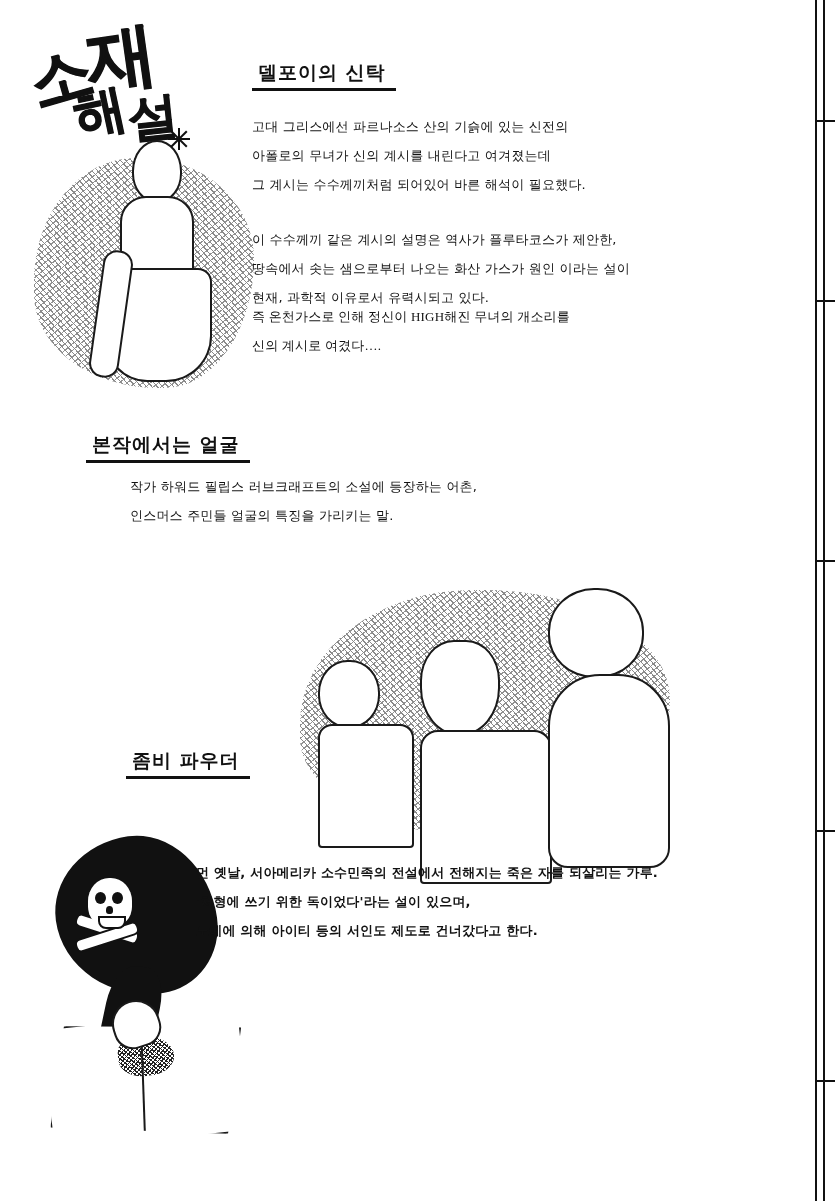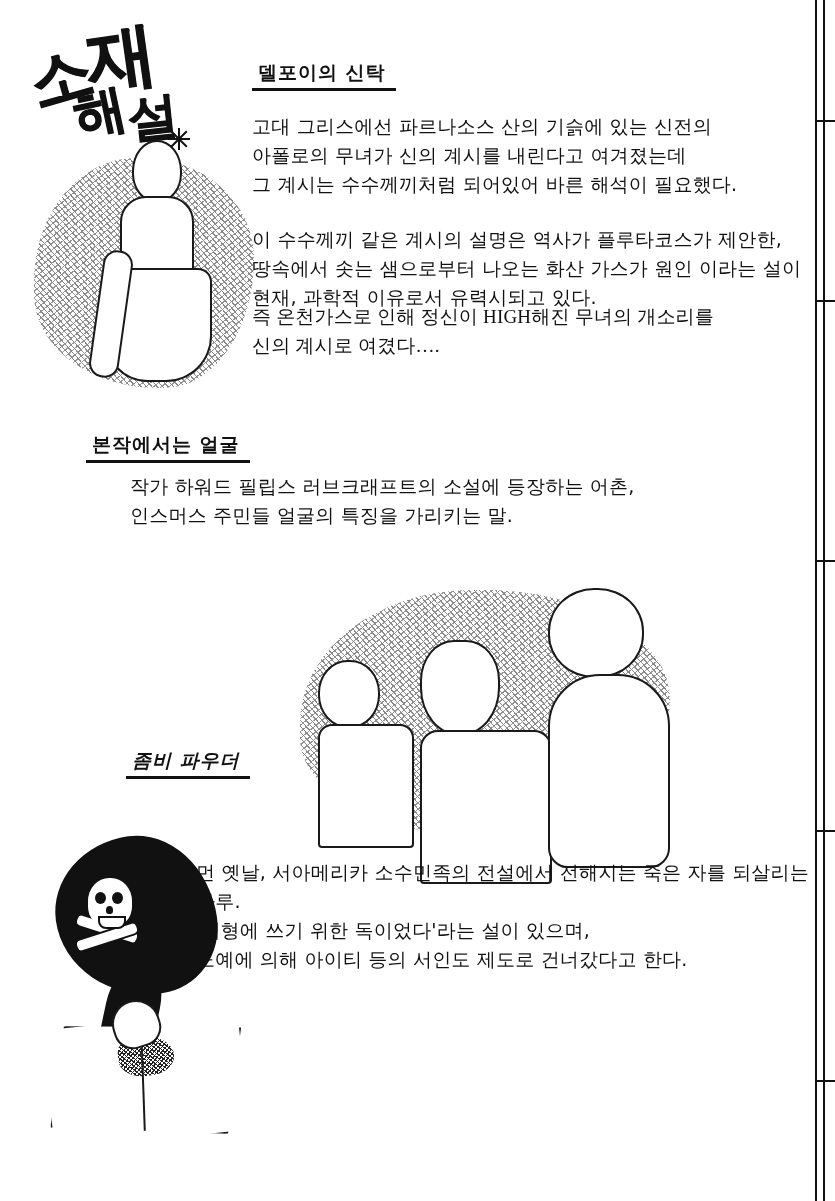--- a/index.html
+++ b/index.html
@@ -21,21 +21,21 @@
   .edge-strip:after{
     content:"";position:absolute;left:6px;top:0;width:2px;height:1201px;background:#111;
   }
   .edge-tick{
     position:absolute;right:0;width:18px;height:2px;background:#111;
   }
 
   
   .hand{
     font-family:"DejaVu Sans","Liberation Sans",sans-serif;
-    font-size:19px;
+    font-size:13px;
     line-height:29px;
     letter-spacing:0.2px;
     color:#121212;
     white-space:pre-line;
   }
   .hand.tight{line-height:27px;}
 
   
   .heading{
     position:absolute;
@@ -227,21 +227,21 @@
       <div class="vil-head" style="width:76px;height:92px;border-radius:44% 44% 52% 52%;"></div>
       <div class="vil-body" style="margin-top:-6px;width:128px;height:150px;border-radius:18px 18px 4px 4px;"></div>
     </div>
 
     <div class="vil" style="left:548px;top:588px;">
       <div class="vil-head" style="width:92px;height:86px;"></div>
       <div class="vil-body" style="margin-top:-4px;width:118px;height:190px;border-radius:52px 52px 20px 20px;"></div>
     </div>
   </div>
 
-  <div class="heading" style="left:132px;top:748px;font-style:italic;">
+  <div class="heading" style="left:132px;top:748px;">
     <span class="hl"></span>
     <span>좀비 파우더</span>
   </div>
 
   <div class="art">
     <div class="smoke"></div>
     <div class="smoke-tail"></div>
     <div class="bone"></div>
     <div class="bone b2"></div>
     <div class="skull">
@@ -250,17 +250,17 @@
       <span class="nose"></span>
         <span class="jaw"></span>
     </div>
     <div class="paper">
         <div class="fold"></div>
       </div>
     <div class="powder"></div>
     <div class="hand-sprite"></div>
   </div>
 
-  <div class="txt-block hand" style="left:196px;top:858px;width:620px;">먼 옛날, 서아메리카 소수민족의 전설에서 전해지는 죽은 자를 되살리는 가루.
+  <div class="txt-block hand" style="left:196px;top:858px;width:620px;font-weight:bold;">먼 옛날, 서아메리카 소수민족의 전설에서 전해지는 죽은 자를 되살리는 가루.
 '처형에 쓰기 위한 독이었다'라는 설이 있으며,
 노예에 의해 아이티 등의 서인도 제도로 건너갔다고 한다.</div>
 
 </div>
 
 </body></html>

